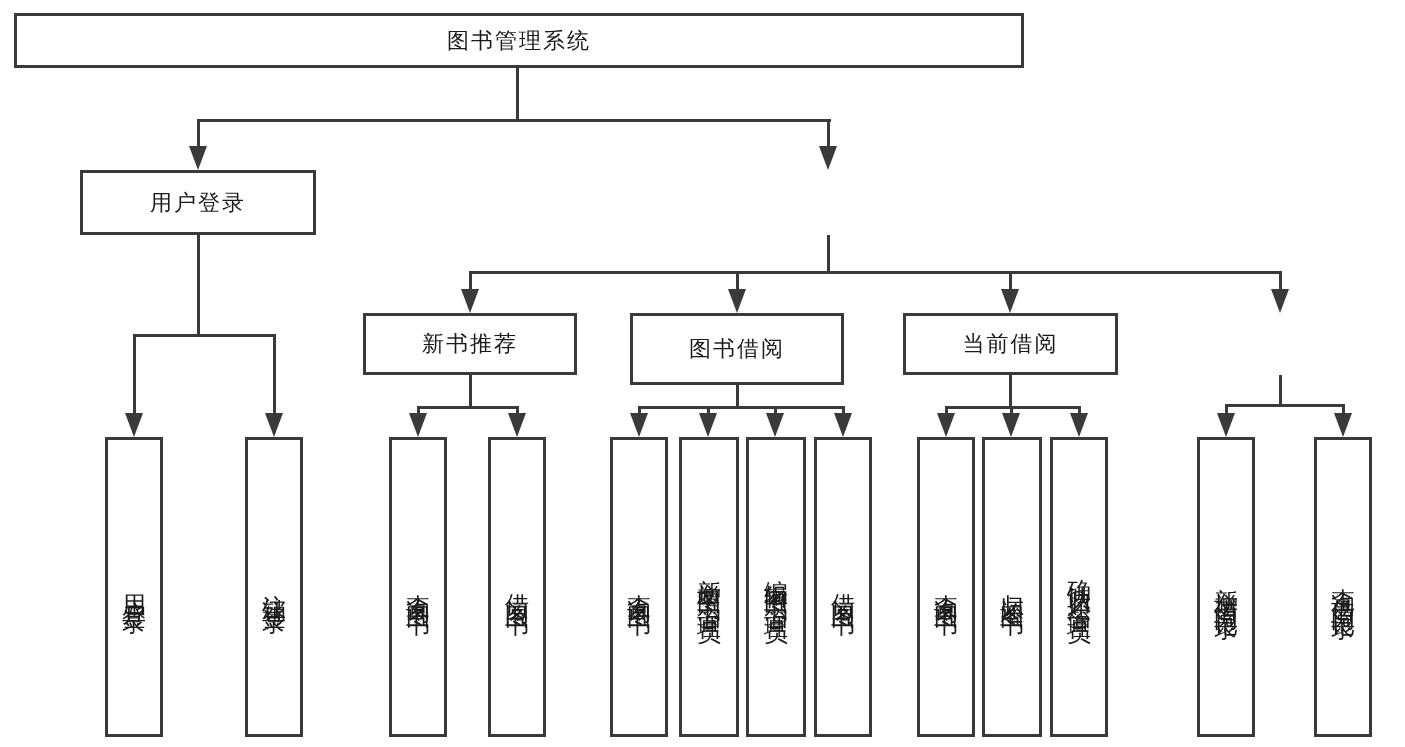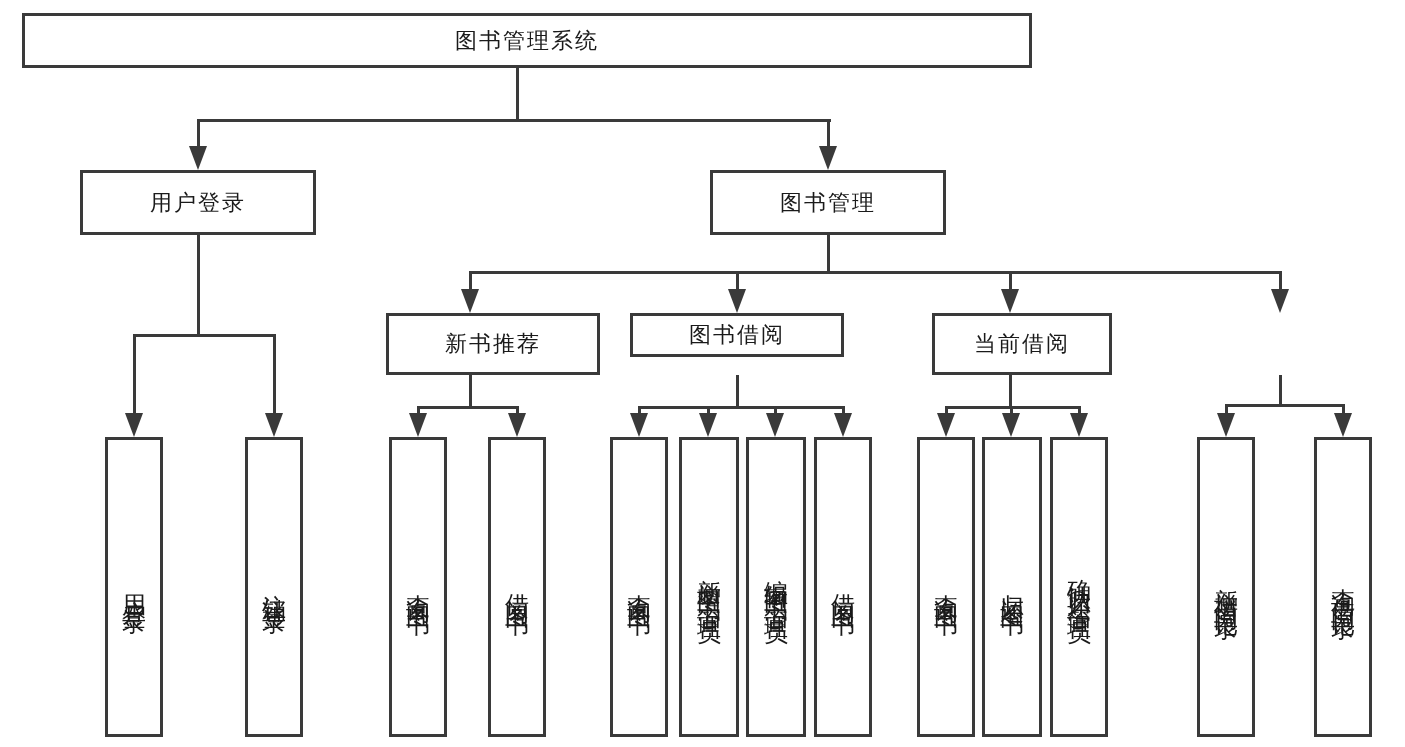--- a/index.html
+++ b/index.html
@@ -86,38 +86,35 @@
   <div class="vline" style="left:1078px; top:406px; height:10px;"></div>
   <div class="arrow" style="left:1070px; top:413px;"></div>
 
   <div class="vline" style="left:1279px; top:375px; height:32px;"></div>
   <div class="hline" style="left:1225px; top:404px; width:120px;"></div>
   <div class="vline" style="left:1225px; top:404px; height:12px;"></div>
   <div class="arrow" style="left:1217px; top:413px;"></div>
   <div class="vline" style="left:1342px; top:404px; height:12px;"></div>
   <div class="arrow" style="left:1334px; top:413px;"></div>
 
-  <div class="box" style="left:22px; top:13px; width:1010px; height:55px;">
+  <div class="box" style="left:14px; top:13px; width:1010px; height:55px;">
     <span class="hlabel">图书管理系统</span>
   </div>
 
   <div class="box" style="left:80px; top:170px; width:236px; height:65px;">
     <span class="hlabel">用户登录</span>
   </div>
-  <div class="box" style="left:710px; top:170px; width:236px; height:65px;">
-    <span class="hlabel">图书管理</span>
-  </div>
 
-  <div class="box" style="left:363px; top:313px; width:214px; height:62px;margin-left:23px;">
+  <div class="box" style="left:363px; top:313px; width:214px; height:62px;">
     <span class="hlabel">新书推荐</span>
   </div>
-  <div class="box" style="left:630px; top:313px; width:214px; height:44px;">
+  <div class="box" style="left:630px; top:313px; width:214px; height:72px;">
     <span class="hlabel">图书借阅</span>
   </div>
-  <div class="box" style="left:932px; top:313px; width:180px; height:62px;">
+  <div class="box" style="left:903px; top:313px; width:215px; height:62px;">
     <span class="hlabel">当前借阅</span>
   </div>
 
   <div class="box" style="left:105px; top:437px; width:58px; height:300px;">
     <span class="vlabel">用户登录</span>
   </div>
   <div class="box" style="left:245px; top:437px; width:58px; height:300px;">
     <span class="vlabel">注销登录</span>
   </div>
 

